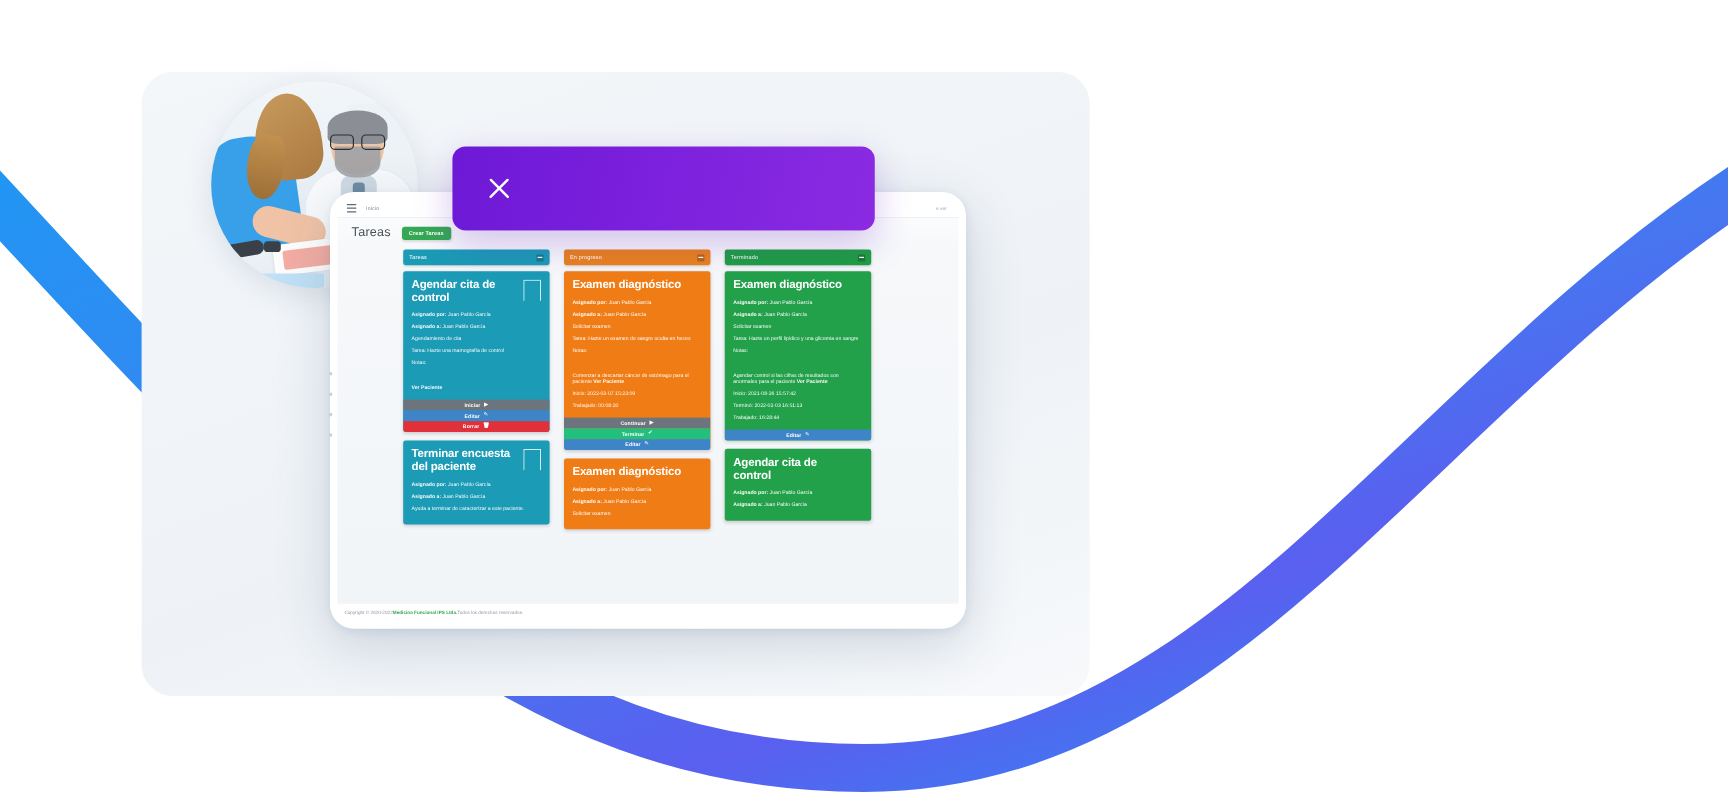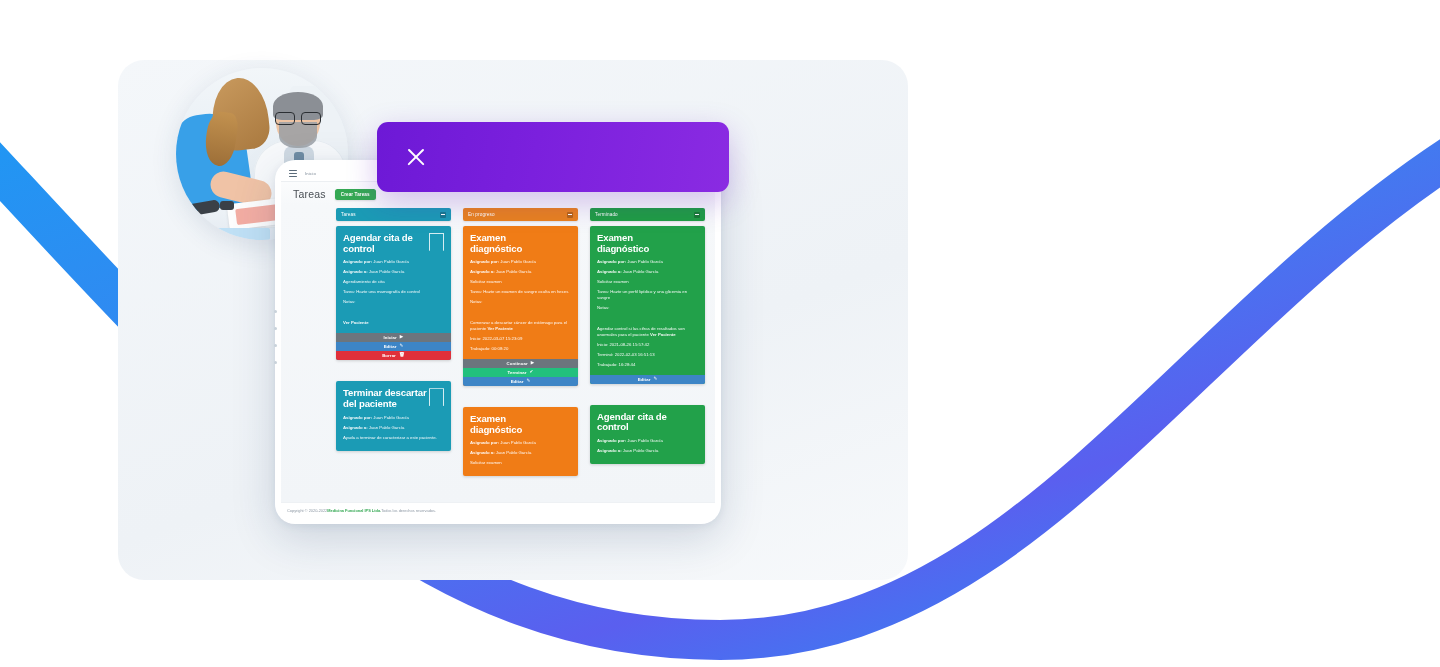--- a/index.html
+++ b/index.html
@@ -56,21 +56,21 @@
   .ph-monitor{position:absolute;right:-4px;top:18px;width:62px;height:74px;background:#edf2f6;border-radius:5px;}
   .ph-papers{position:absolute;left:52px;bottom:14px;width:72px;height:26px;background:#fdfdfd;
     border-radius:3px;transform:rotate(-7deg);box-shadow:0 1px 3px rgba(0,0,0,.12);}
   .ph-papers2{position:absolute;left:60px;bottom:18px;width:52px;height:16px;background:#eb6b5a;opacity:.55;border-radius:2px;transform:rotate(-7deg);}
   .ph-book{position:absolute;left:40px;bottom:0px;width:54px;height:12px;background:#bfe0f5;border-radius:2px;}
   .ph-tool{position:absolute;left:10px;bottom:26px;width:34px;height:12px;background:#3a4047;border-radius:6px;transform:rotate(-10deg);}
   .ph-tool2{position:absolute;left:44px;bottom:30px;width:14px;height:9px;background:#3a4047;border-radius:3px;}
 
   
   .tablet{
-    position:absolute;left:275px;top:160px;width:446px;height:364px;
+    position:absolute;left:275px;top:160px;width:530px;height:364px;
     background:#ffffff;border-radius:20px;
     box-shadow:0 14px 44px rgba(25,55,95,.17), 0 2px 8px rgba(25,55,95,.08);
     padding:6px 6px 6px 6px;box-sizing:border-box;
   }
   .tablet-screen{
     position:relative;width:100%;height:100%;background:#ffffff;border-radius:14px;overflow:hidden;
   }
   .tab-dots{position:absolute;left:-2px;top:150px;width:6px;height:70px;}
   .tab-dots i{display:block;width:3px;height:3px;border-radius:50%;background:#c9d2da;margin:0 0 14px 1px;}
 
@@ -109,21 +109,21 @@
     box-shadow:0 1px 2px rgba(0,0,0,.10);
   }
   .col-head .ttl{flex:1;}
   .col-head .collapse{
     width:6px;height:6px;border-radius:1px;background:rgba(0,0,0,.22);
     position:relative;
   }
   .col-head .collapse:after{
     content:"";position:absolute;left:1px;top:2.4px;width:4px;height:1px;background:#fff;
   }
-  .col-body{display:flex;flex-direction:column;gap:21px;}
+  .col-body{display:flex;flex-direction:column;gap:7px;}
 
   .card{
     border-radius:2px;color:#fff;padding:7px 7px 0 7px;position:relative;overflow:hidden;
     box-shadow:0 1px 3px rgba(0,0,0,.16);
   }
   .card h3{
     margin:0 0 5px 0;font-size:9.6px;line-height:1.12;font-weight:700;letter-spacing:-.15px;
     padding-right:16px;
   }
   .bookmark{
@@ -269,21 +269,21 @@
                     <span class="gl">✎</span>
                   </div>
                   <div class="act a-red">
                     <span>Borrar</span>
                     <span class="gl">🗑</span>
                   </div>
                 </div>
               </div>
               <div class="card" style="background: rgb(27, 155, 181);">
                 <div class="bookmark"></div>
-                <h3>Terminar descartar del paciente</h3>
+                <h3>Terminar encuesta del paciente</h3>
                 <div class="line"><b>Asignado por:</b><span> Juan Pablo García</span></div>
                 <div class="line"><b>Asignado a:</b><span> Juan Pablo García</span></div>
                 <div class="line"><span>Ayuda a terminar de caracterizar a este paciente.</span></div>
                 <div style="height: 6px;"></div>
               </div>
             </div>
           </div>
           <div class="col">
             <div class="col-head" style="background: rgb(232, 130, 30);">
               <span class="ttl">En progreso</span>

